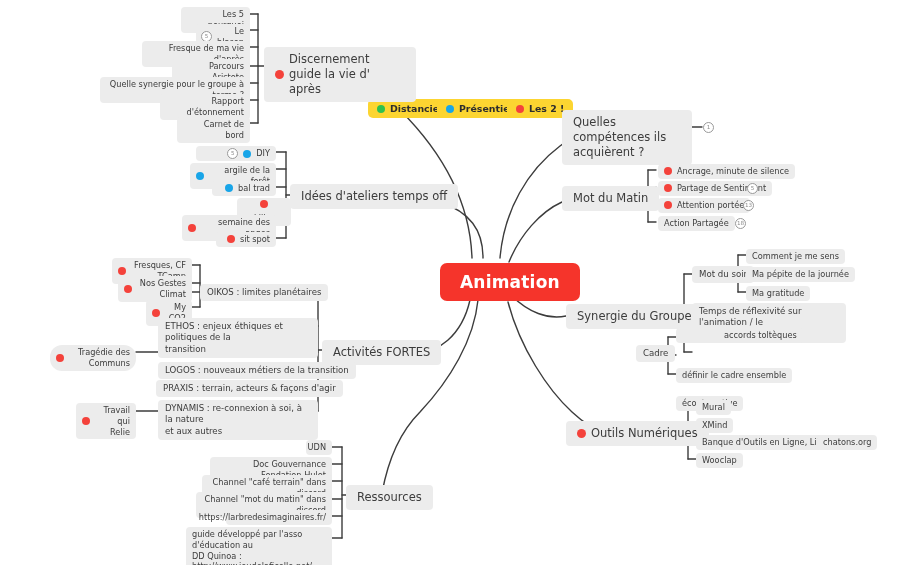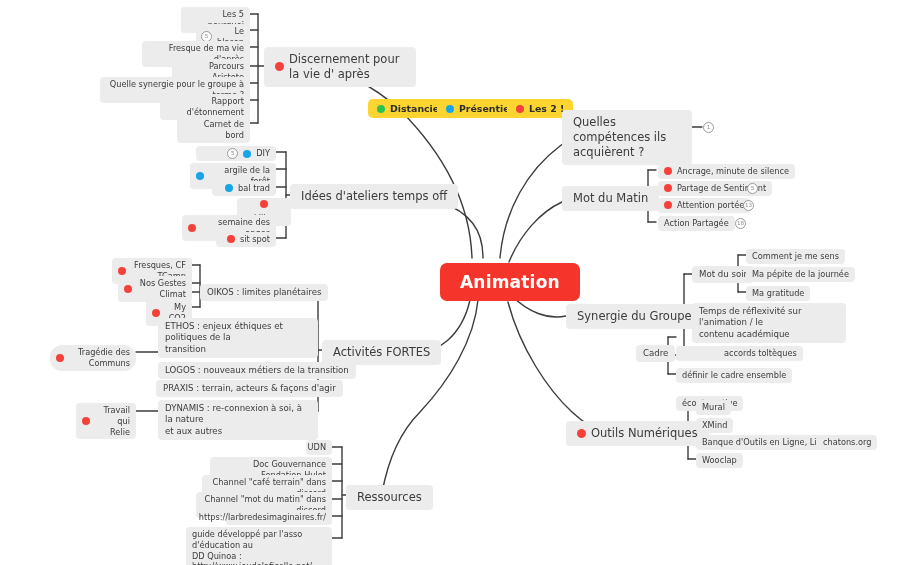--- a/index.html
+++ b/index.html
@@ -102,21 +102,21 @@
   <span class="dot b"></span>
   <span>Présentiel</span>
 </div>
 <div class="legend" style="left:507px;top:99px;">
   <span class="dot r"></span>
   <span>Les 2 !</span>
 </div>
 
 <div class="node branch" style="left:264px;top:47px;width:152px;">
   <span class="dot r big"></span>
-  <span class="txt">Discernement pour la vie d'
+  <span class="txt">Discernement guide la vie d'
 après</span>
 </div>
 <div class="node leaf right-align" style="left:181px;top:7px;width:69px;">
   <span>Les 5 pourquoi</span>
 </div>
 <div class="node leaf right-align" style="left:196px;top:24px;width:54px;">
   <span class="badge">5</span>
   <span>Le blason</span>
 </div>
 <div class="node leaf right-align" style="left:142px;top:41px;width:108px;">
@@ -272,21 +272,21 @@
 <div class="node leaf" style="left:746px;top:286px;">
   <span>Ma gratitude</span>
 </div>
 <div class="node mid" style="left:692px;top:303px;width:154px;">
   <span class="txt">Temps de réflexivité sur l'animation / le
 contenu académique</span>
 </div>
 <div class="node mid" style="left:636px;top:345px;">
   <span class="txt">Cadre</span>
 </div>
-<div class="node leaf" style="left:676px;top:346px;padding-left:48px;">
+<div class="node leaf" style="left:676px;top:328px;padding-left:48px;">
   <span>accords toltèques</span>
 </div>
 <div class="node leaf" style="left:676px;top:356px;margin-top:40px;">
   <span>écoute active</span>
 </div>
 <div class="node leaf" style="left:676px;top:368px;">
   <span>définir le cadre ensemble</span>
 </div>
 
 <div class="node branch" style="left:566px;top:421px;">

